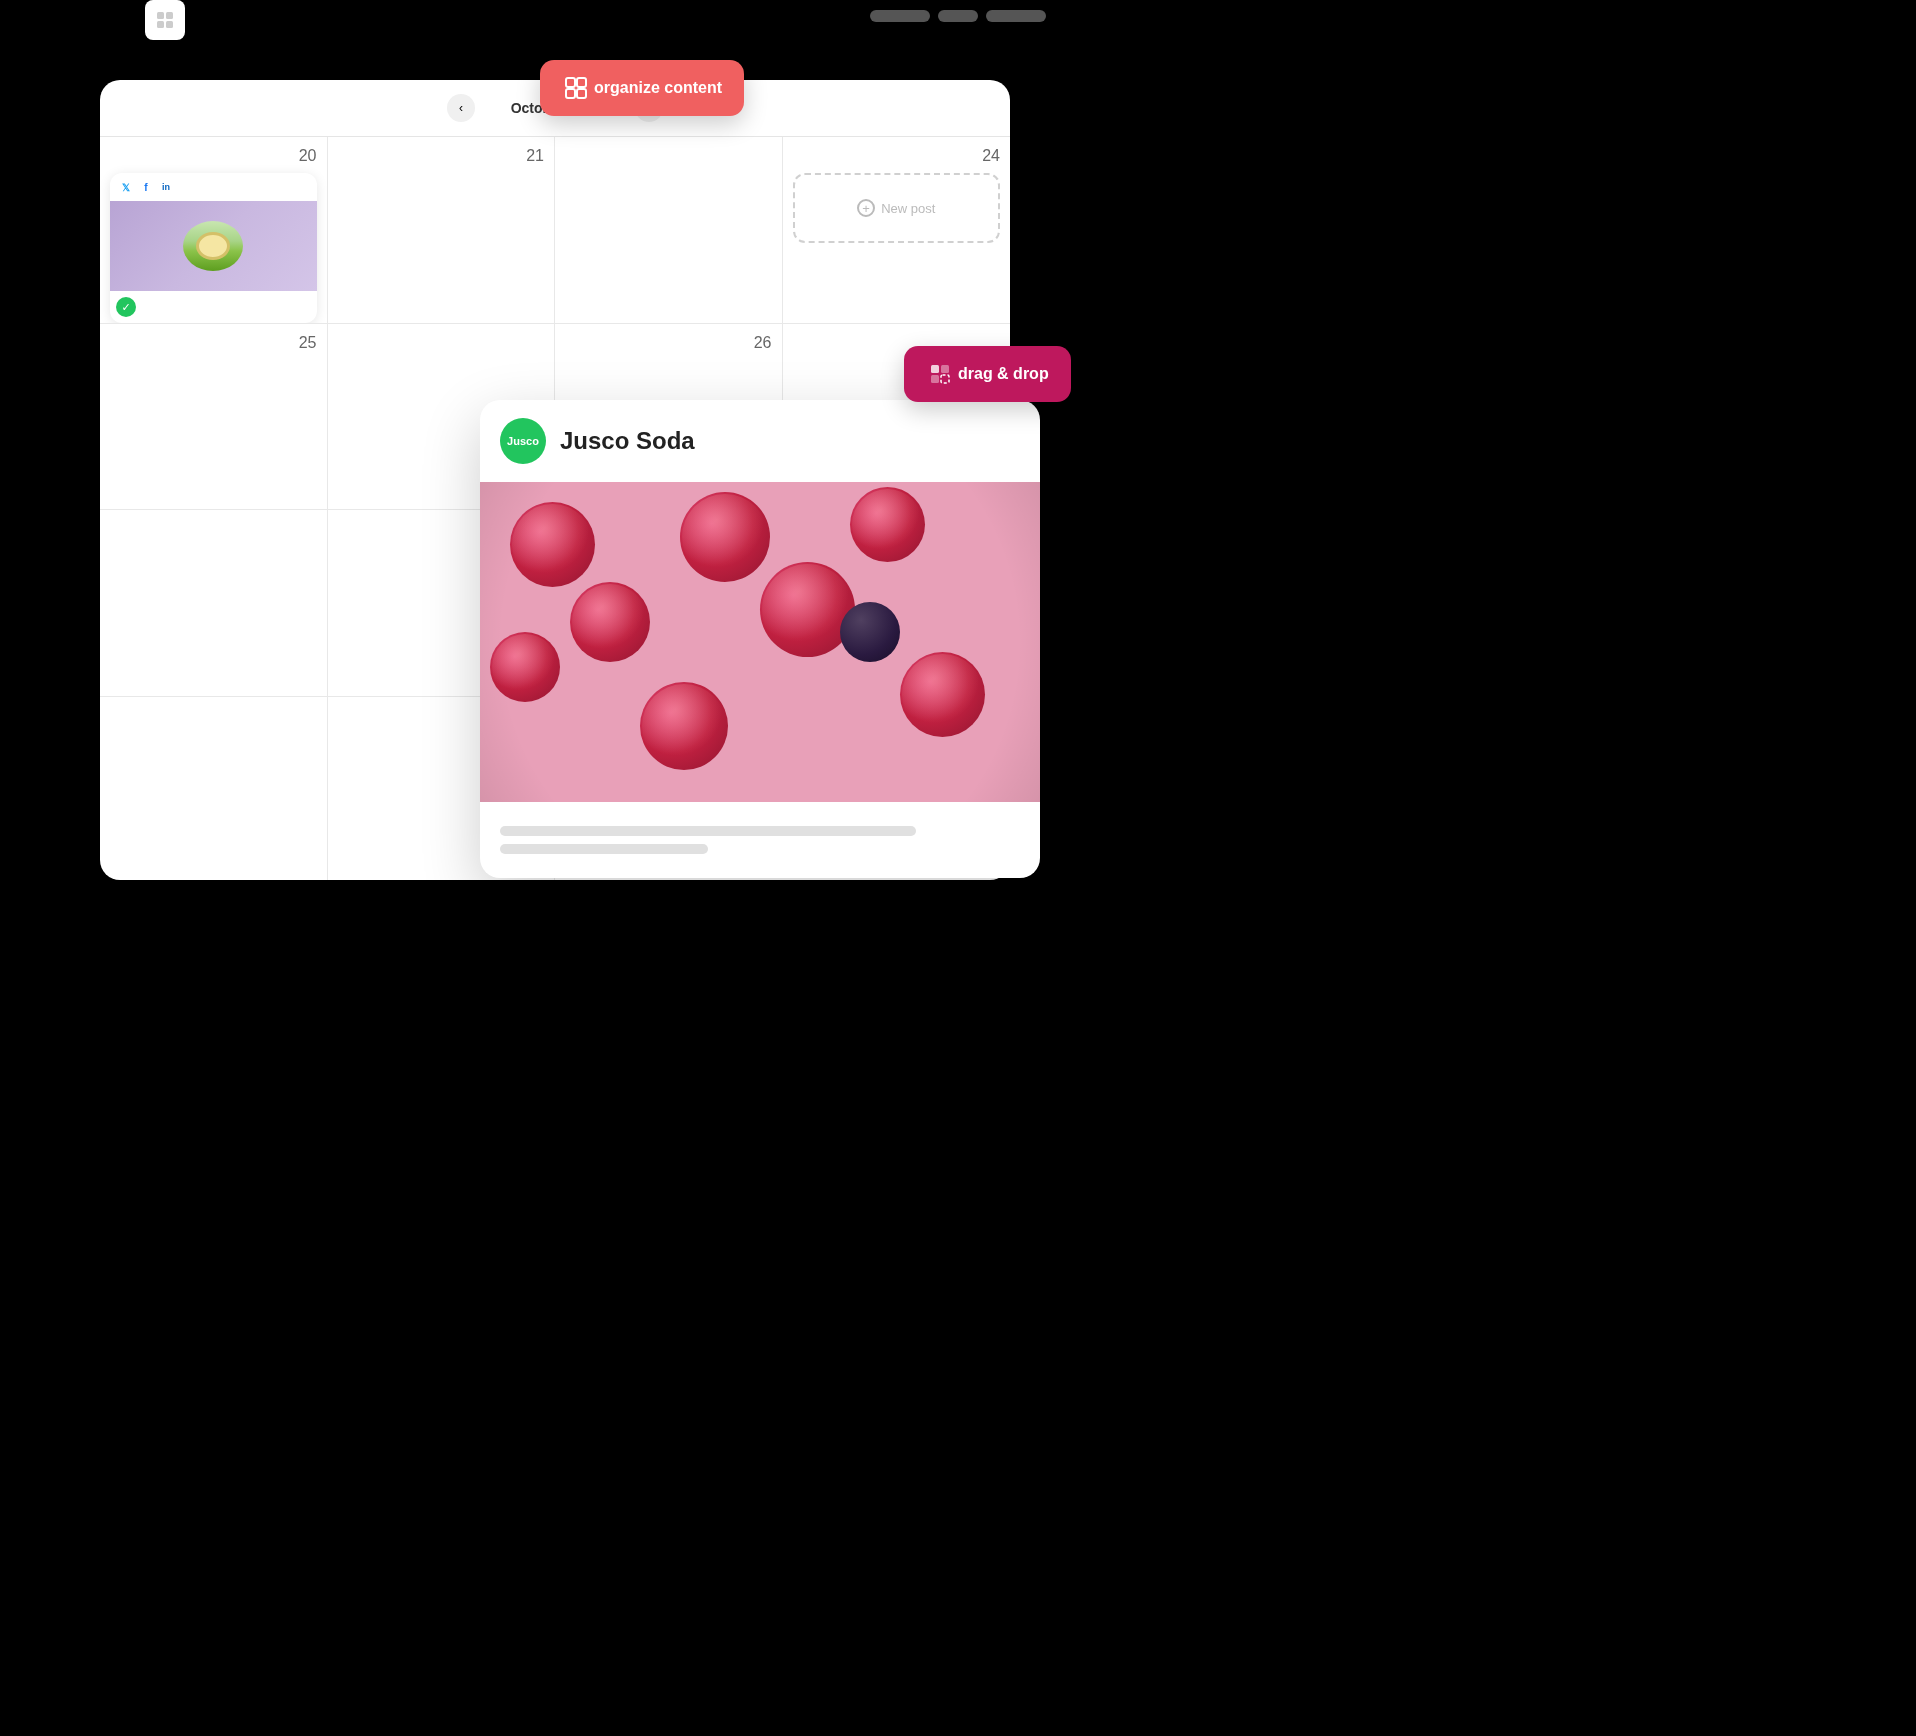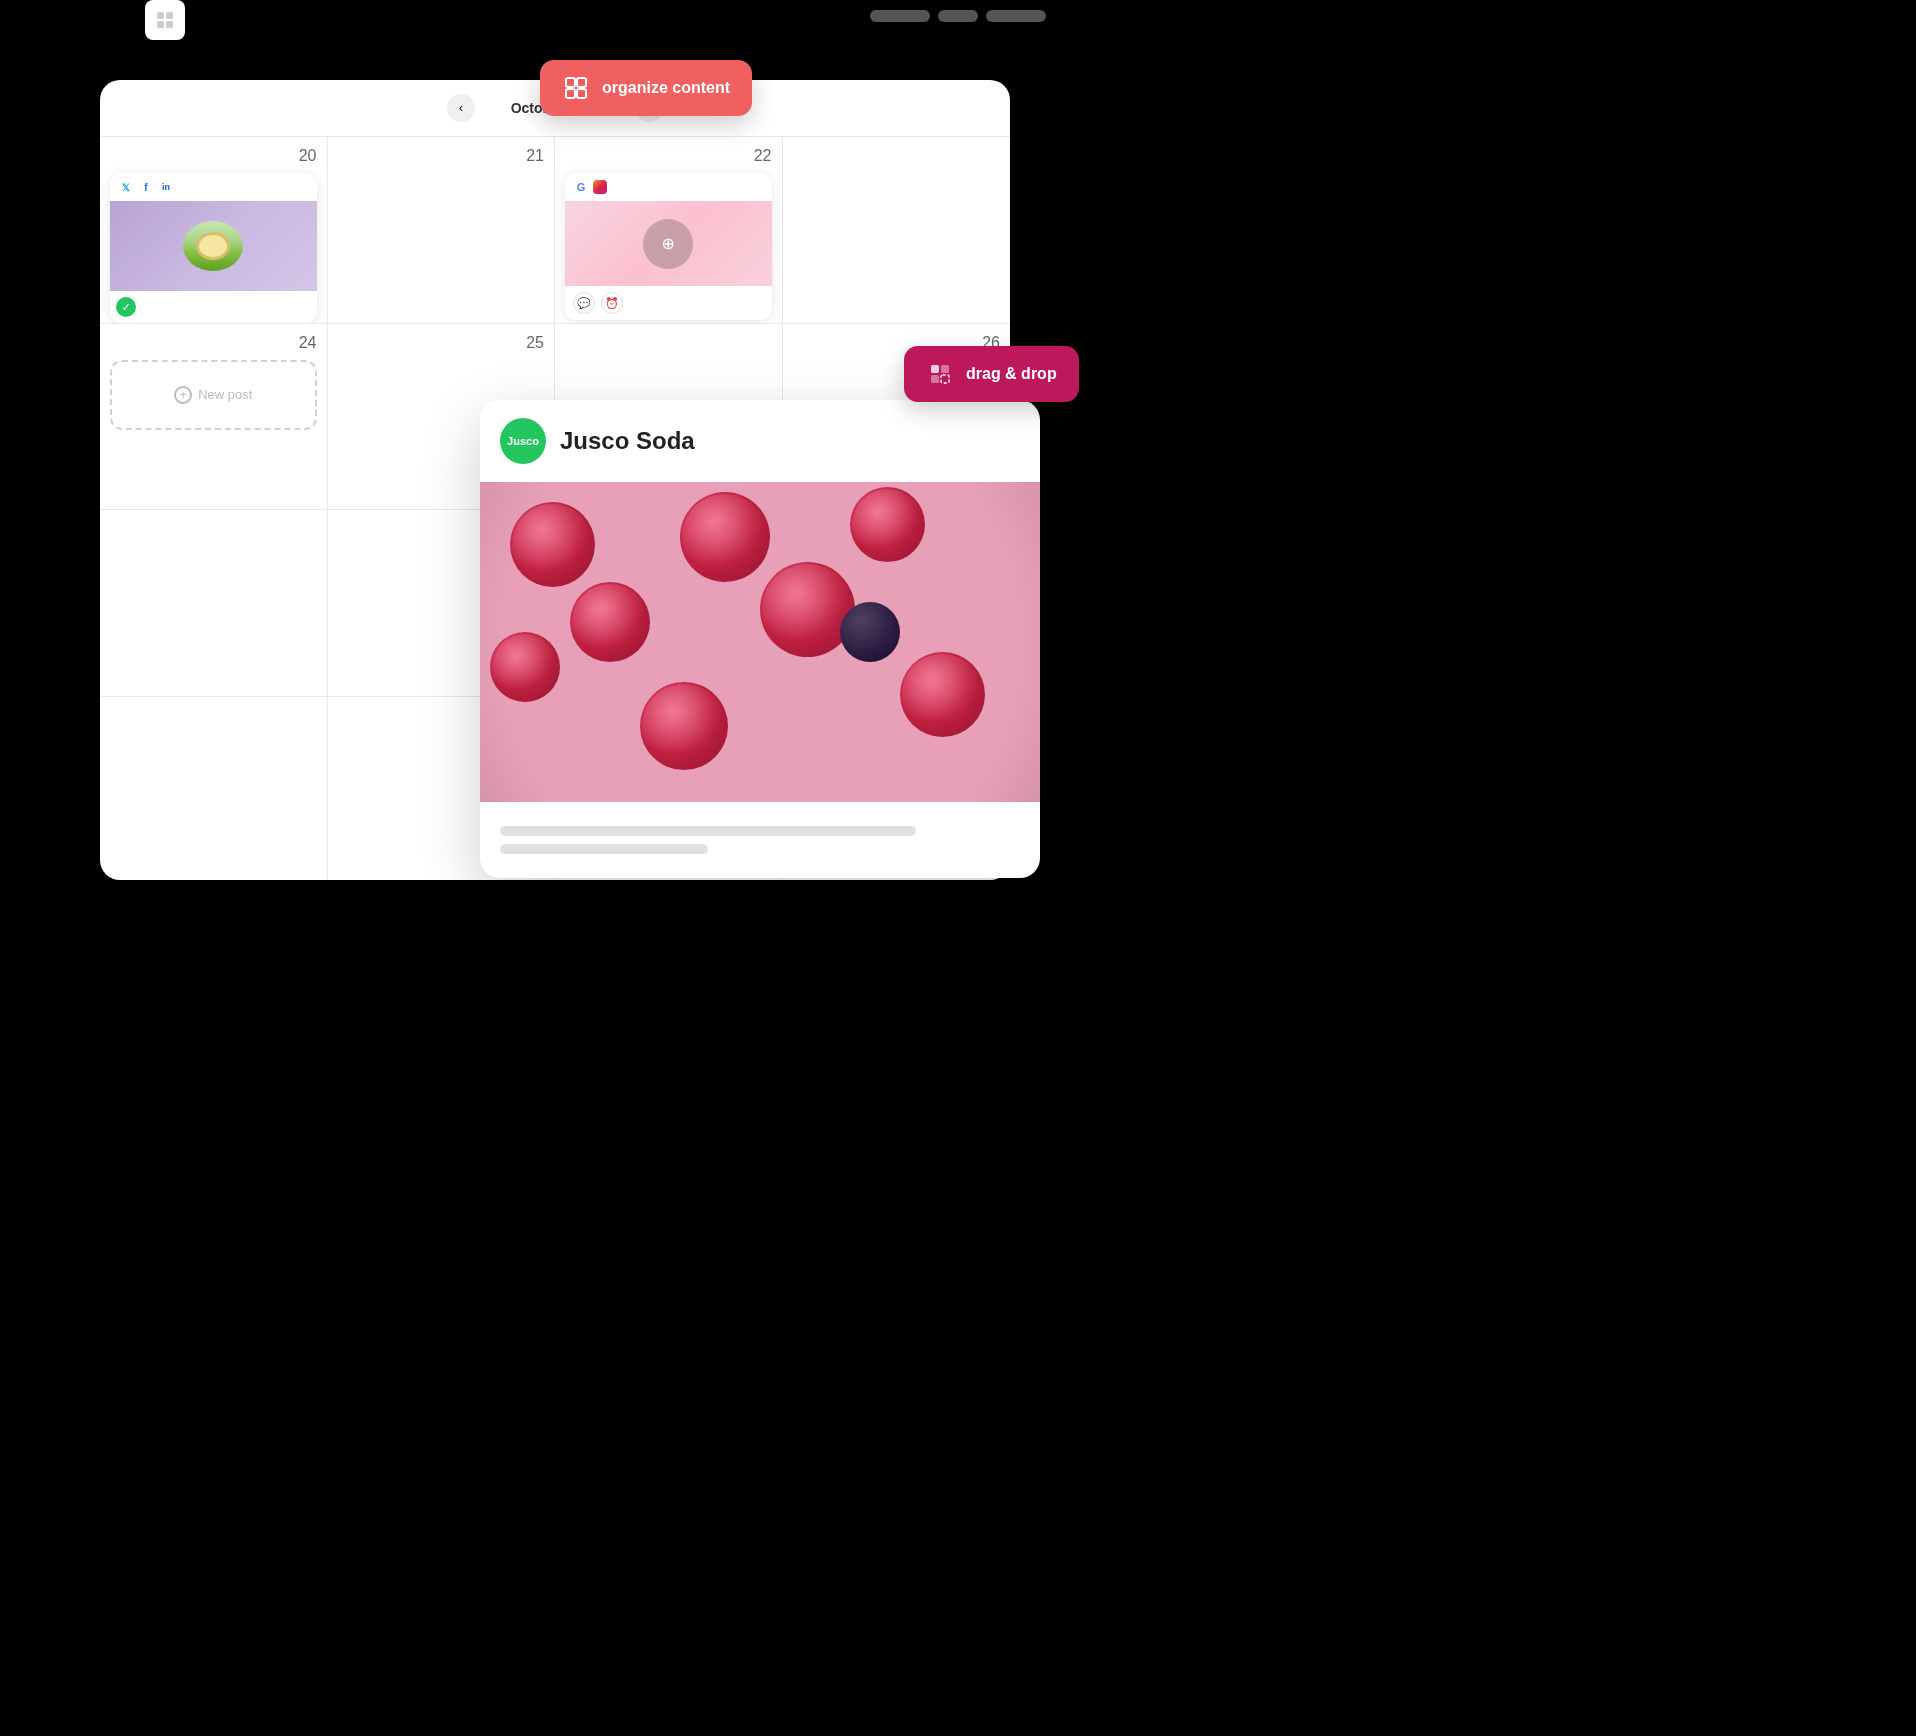--- a/index.html
+++ b/index.html
@@ -266,21 +266,21 @@
       justify-content: center;
       color: #999;
       font-size: 11px;
     }
 
     
     .badge {
       position: absolute;
       display: flex;
       align-items: center;
-      gap: 12px;
+      gap: 4px;
       padding: 14px 22px;
       border-radius: 14px;
       color: #fff;
       font-size: 16px;
       font-weight: 600;
       box-shadow: 0 8px 24px rgba(0,0,0,0.2);
     }
 
     .badge-icon {
       width: 28px; height: 28px;
@@ -472,36 +472,20 @@
             <div class="melon-shape"></div>
           </div>
           <div class="post-check">✓</div>
         </div>
       </div>
 
       <div class="cal-cell">
         <div class="cal-day-num">21</div>
       </div>
 
-      <div class="cal-cell">
-        <div class="cal-day-num">22</div>
-        <div class="post-card">
-          <div class="post-card-header">
-            <span class="social-icon icon-google" style="color:#4285F4;font-weight:700;font-size:11px;">G</span>
-            <span class="social-icon icon-instagram" style="width:14px;height:14px;display:inline-block;background:linear-gradient(135deg,#f09433,#dc2743,#bc1888);border-radius:4px;"></span>
-          </div>
-          <div class="pink-post-img">
-            <div class="hand-circle">⊕</div>
-          </div>
-          <div class="post-meta-icons">
-            <div class="meta-icon">💬</div>
-            <div class="meta-icon">⏰</div>
-          </div>
-        </div>
-      </div>
 
       <div class="cal-cell">
       </div>
 
 
       <div class="cal-cell">
         <div class="cal-day-num">24</div>
         <div class="new-post-placeholder">
           <div class="new-post-plus">+</div>
           <span>New post</span>

